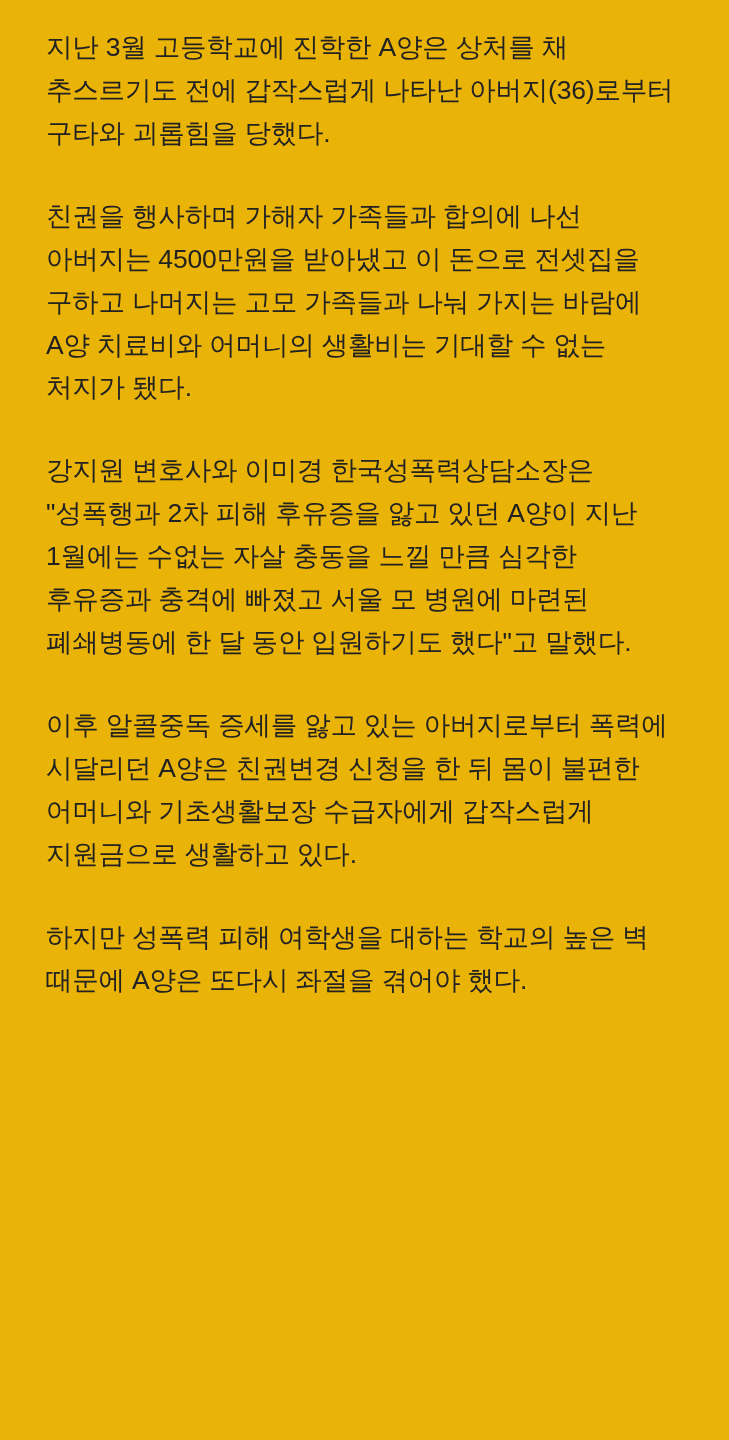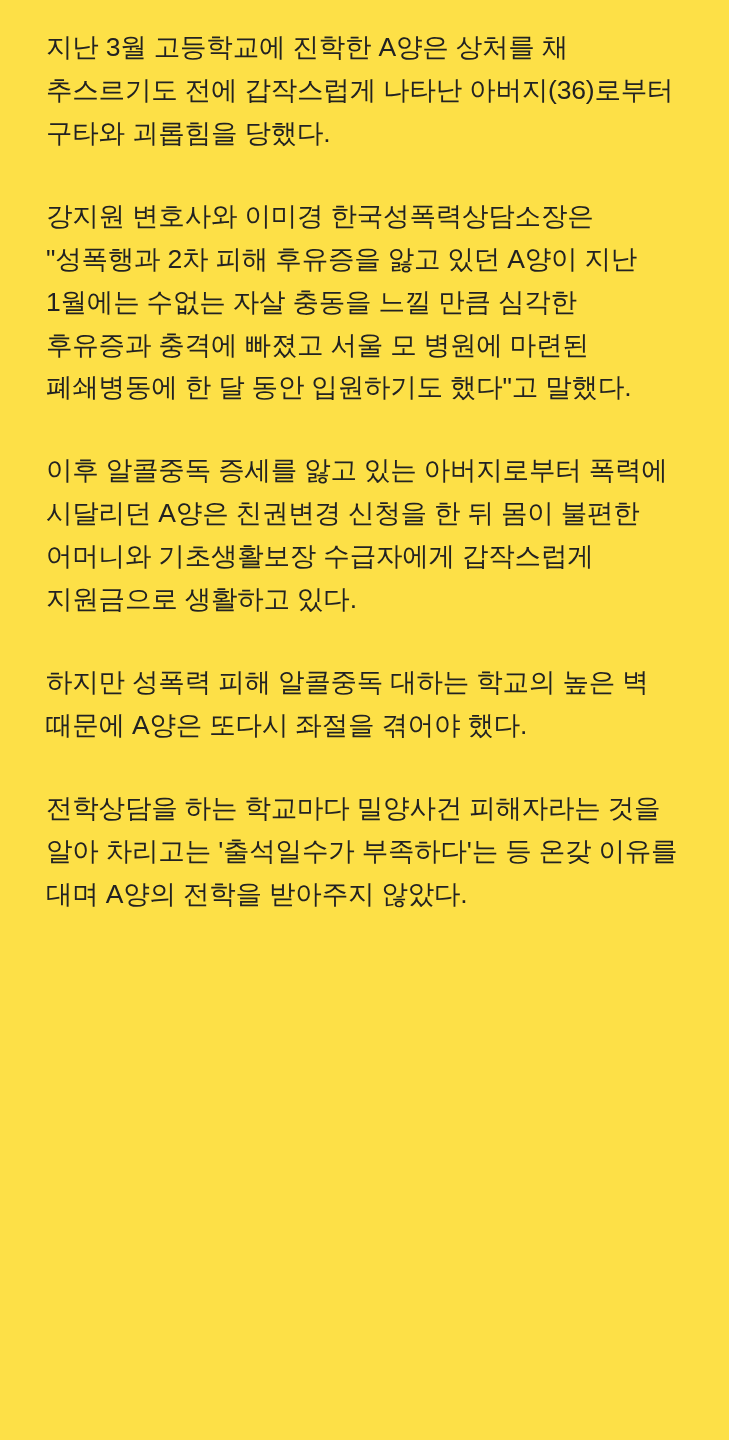--- a/index.html
+++ b/index.html
@@ -10,21 +10,21 @@
   body {
     width: 729px;
     min-height: 1440px;
     font-family: "Liberation Sans", sans-serif;
     color: #1a1a1a;
   }
   .page {
     width: 729px;
     min-height: 1440px;
     box-sizing: border-box;
-    background: #fde047;
+    background: #eab308;
     padding: 26px 46px 20px 46px;
     position: relative;
   }
   .article-body {
     display: block;
   }
   .para {
     font-size: 26.5px;
     line-height: 1.62;
     letter-spacing: -0.2px;
@@ -36,18 +36,18 @@
   .para:last-child {
     margin-bottom: 0;
   }
 </style>
 </head>
 <body>
 
 <div class="page">
   <div class="article-body">
     <p class="para">지난 3월 고등학교에 진학한 A양은 상처를 채 추스르기도 전에 갑작스럽게 나타난 아버지(36)로부터 구타와 괴롭힘을 당했다.</p>
+    <p class="para">친권을 행사하며 가해자 가족들과 합의에 나선 아버지는 4500만원을 받아냈고 이 돈으로 전셋집을 구하고 나머지는 고모 가족들과 나눠 가지는 바람에 A양 치료비와 어머니의 생활비는 기대할 수 없는 처지가 됐다.</p>
     <p class="para">강지원 변호사와 이미경 한국성폭력상담소장은 "성폭행과 2차 피해 후유증을 앓고 있던 A양이 지난 1월에는 수없는 자살 충동을 느낄 만큼 심각한 후유증과 충격에 빠졌고 서울 모 병원에 마련된 폐쇄병동에 한 달 동안 입원하기도 했다"고 말했다.</p>
     <p class="para">이후 알콜중독 증세를 앓고 있는 아버지로부터 폭력에 시달리던 A양은 친권변경 신청을 한 뒤 몸이 불편한 어머니와 기초생활보장 수급자에게 갑작스럽게 지원금으로 생활하고 있다.</p>
-    <p class="para">하지만 성폭력 피해 알콜중독 대하는 학교의 높은 벽 때문에 A양은 또다시 좌절을 겪어야 했다.</p>
-    <p class="para">전학상담을 하는 학교마다 밀양사건 피해자라는 것을 알아 차리고는 '출석일수가 부족하다'는 등 온갖 이유를 대며 A양의 전학을 받아주지 않았다.</p>
+    <p class="para">하지만 성폭력 피해 여학생을 대하는 학교의 높은 벽 때문에 A양은 또다시 좌절을 겪어야 했다.</p>
   </div>
 </div>
 
 </body></html>

